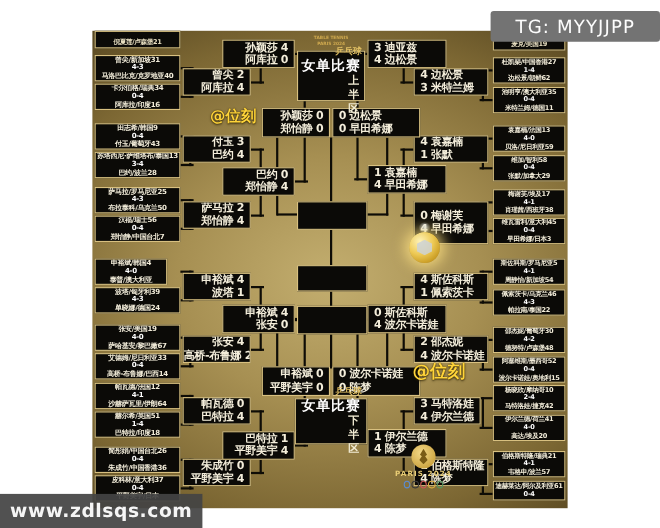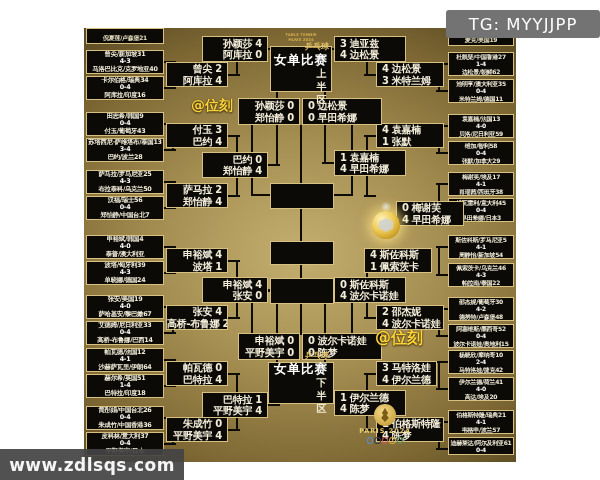--- a/index.html
+++ b/index.html
@@ -145,21 +145,21 @@
       <div class="bx m64 rside" style="left: 364px; top: 144px; width: 66px; height: 24px;">
         <div>梅谢芙/埃及17</div>
         <div class="sc">4-1</div>
         <div>肖瑶茜/西班牙38</div>
       </div>
       <div class="bx m64 rside" style="left: 364px; top: 170px; width: 66px; height: 24px;">
         <div>维瓦雷利/意大利45</div>
         <div class="sc">0-4</div>
         <div>早田希娜/日本3</div>
       </div>
-      <div class="bx m64" style="left: 2px; top: 207px; width: 78px; height: 24px;">
+      <div class="bx m64" style="left: 2px; top: 207px; width: 66px; height: 24px;">
         <div>申裕斌/韩国4</div>
         <div class="sc">4-0</div>
         <div>泰普/澳大利亚</div>
       </div>
       <div class="bx m64" style="left: 2px; top: 233px; width: 78px; height: 24px;">
         <div>波塔/匈牙利39</div>
         <div class="sc">4-3</div>
         <div>单晓娜/德国24</div>
       </div>
       <div class="bx m64" style="left: 2px; top: 267px; width: 78px; height: 24px;">
@@ -245,41 +245,41 @@
         <div>郑怡静 4</div>
       </div>
       <div class="bx duo R" style="left: 292px; top: 34px; width: 68px; height: 25px;">
         <div>4 边松景</div>
         <div>3 米特兰姆</div>
       </div>
       <div class="bx duo R" style="left: 292px; top: 95px; width: 68px; height: 25px;">
         <div>4 袁嘉楠</div>
         <div>1 张默</div>
       </div>
-      <div class="bx duo R" style="left: 292px; top: 173px; width: 68px; height: 25px; margin-left: 20px;">
+      <div class="bx duo R" style="left: 292px; top: 155px; width: 68px; height: 39px;">
         <div>0 梅谢芙</div>
         <div>4 早田希娜</div>
       </div>
       <div class="bx duo L" style="left: 82px; top: 220px; width: 62px; height: 25px;">
         <div>申裕斌 4</div>
         <div>波塔 1</div>
       </div>
       <div class="bx duo L" style="left: 82px; top: 277px; width: 62px; height: 25px;">
         <div>张安 4</div>
         <div>高桥-布鲁娜 2</div>
       </div>
       <div class="bx duo L" style="left: 82px; top: 333px; width: 62px; height: 25px;">
         <div>帕瓦德 0</div>
         <div>巴特拉 4</div>
       </div>
       <div class="bx duo L" style="left: 82px; top: 389px; width: 62px; height: 25px;">
         <div>朱成竹 0</div>
         <div>平野美宇 4</div>
       </div>
-      <div class="bx duo R" style="left: 280px; top: 220px; width: 68px; height: 25px;">
+      <div class="bx duo R" style="left: 292px; top: 220px; width: 68px; height: 25px;">
         <div>4 斯佐科斯</div>
         <div>1 佩索茨卡</div>
       </div>
       <div class="bx duo R" style="left: 292px; top: 277px; width: 68px; height: 25px;">
         <div>2 邵杰妮</div>
         <div>4 波尔卡诺娃</div>
       </div>
       <div class="bx duo R" style="left: 292px; top: 333px; width: 61px; height: 25px;">
         <div>3 马特洛娃</div>
         <div>4 伊尔兰德</div>

